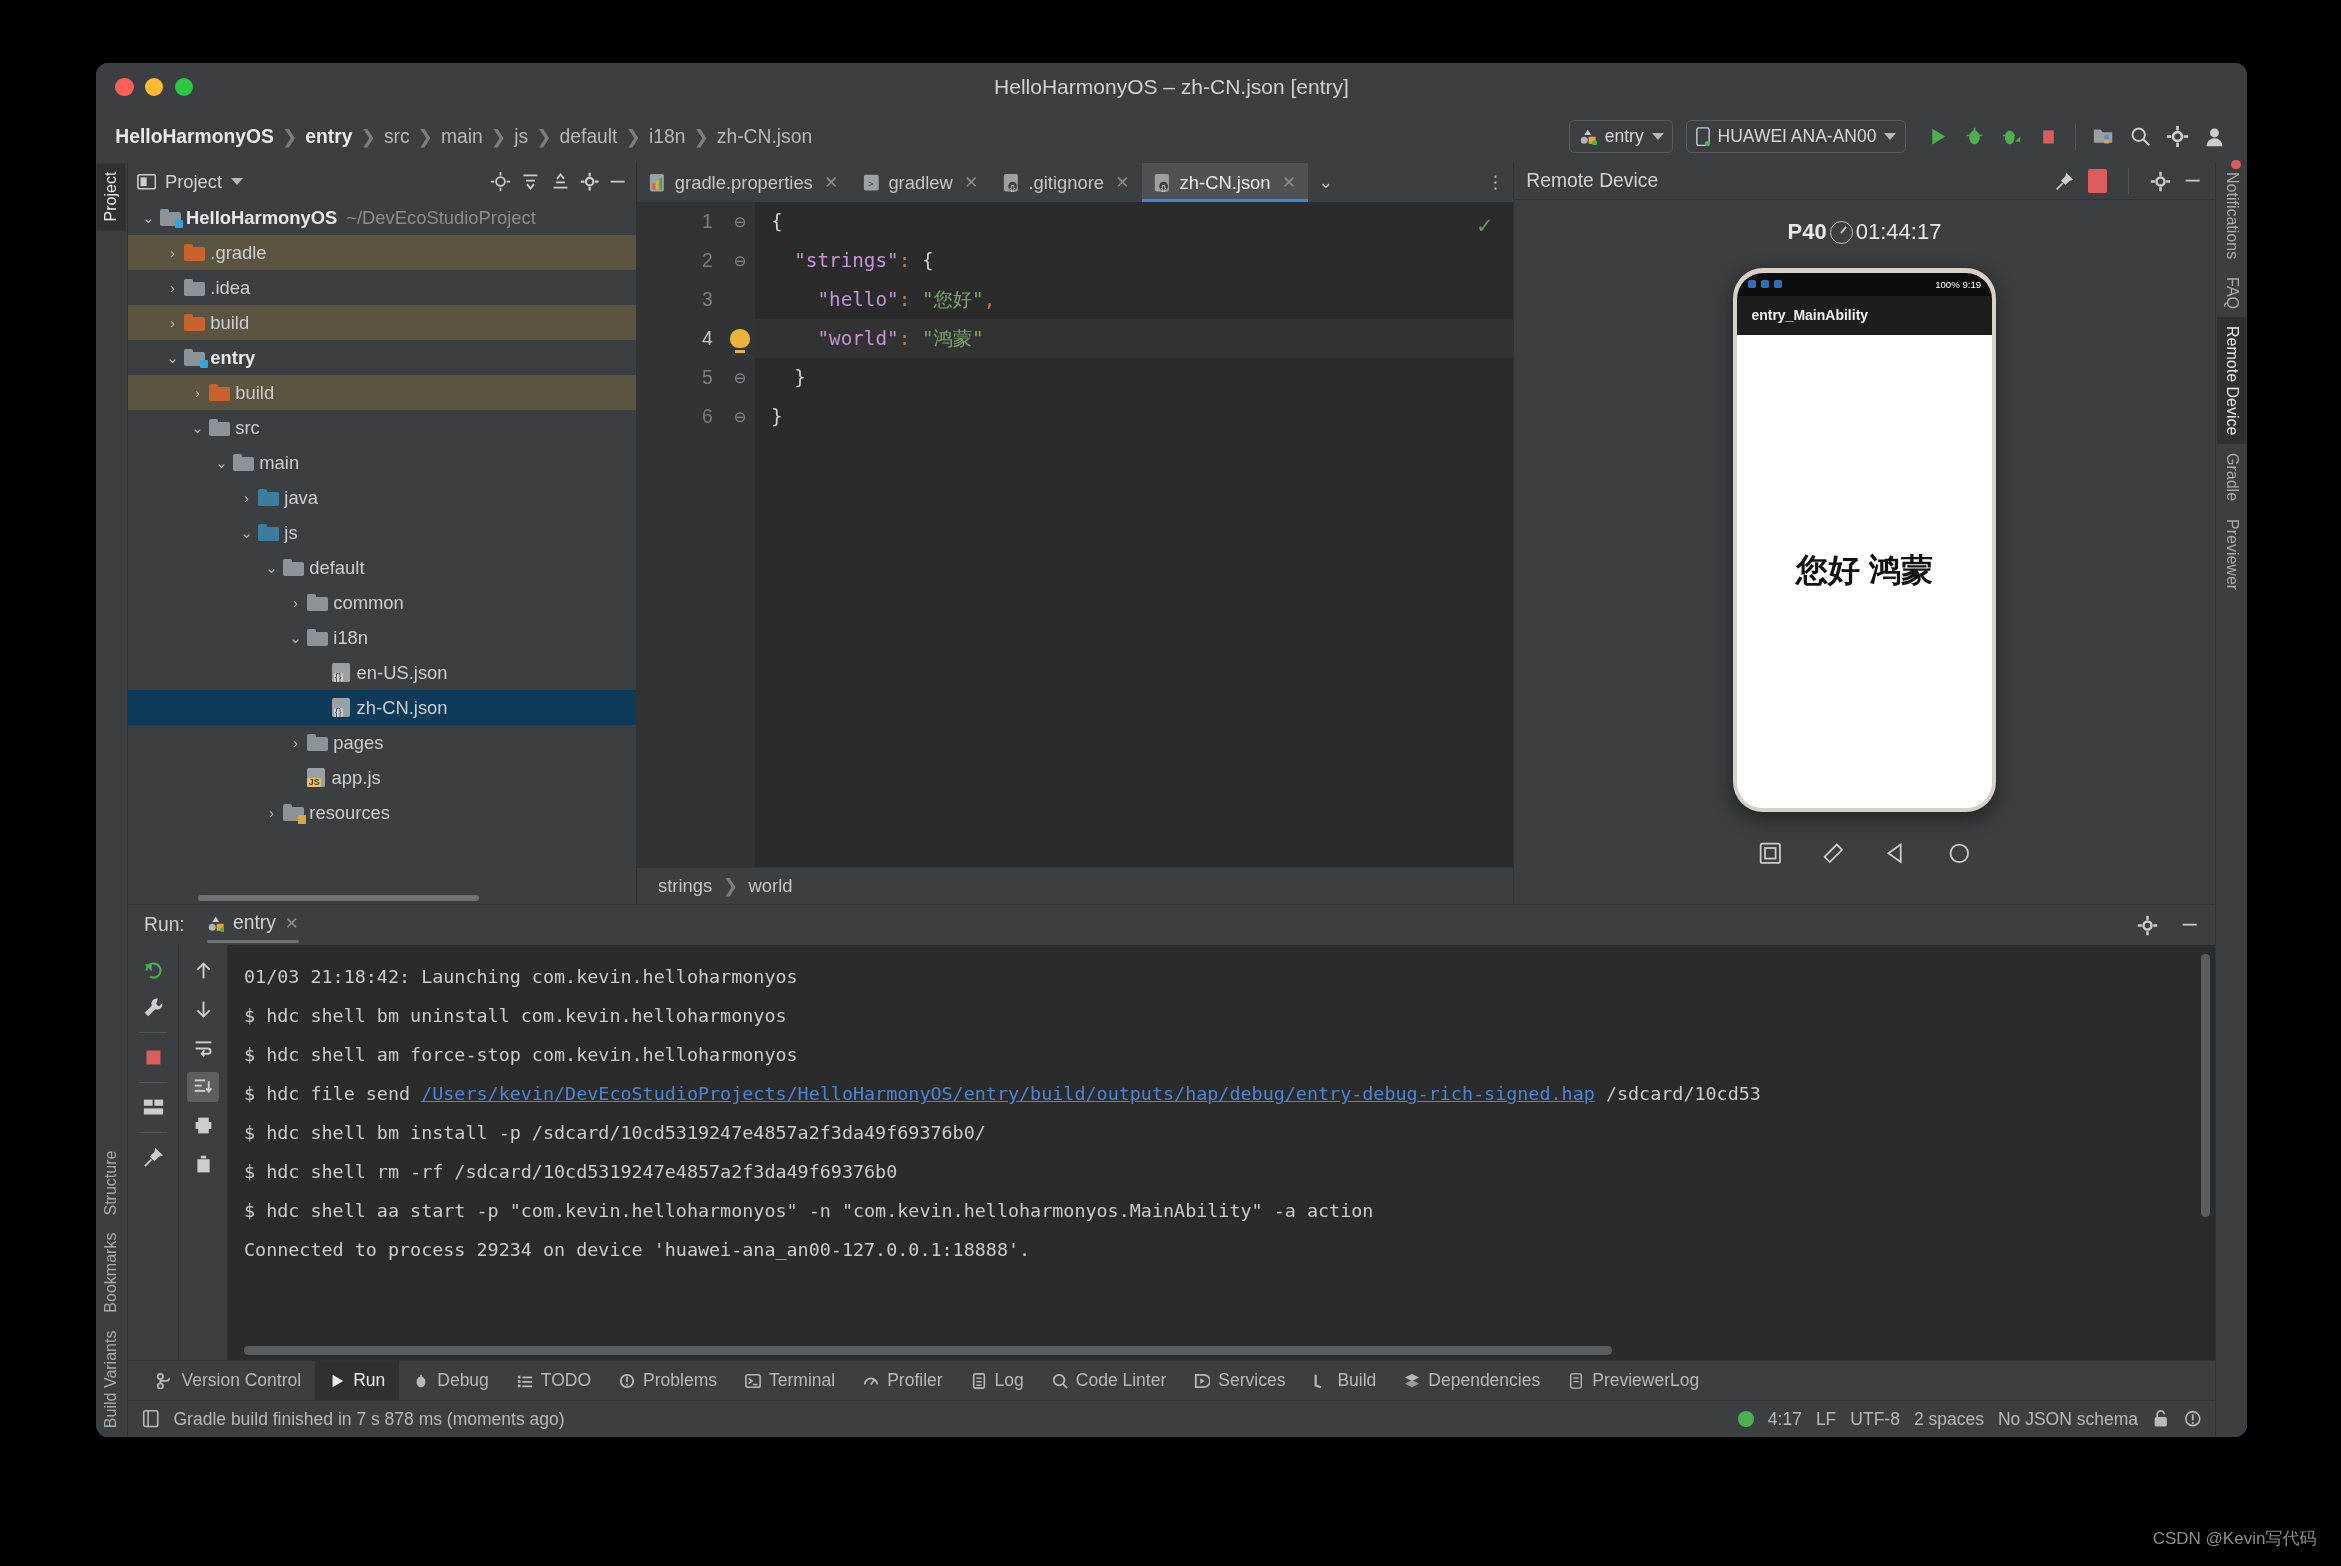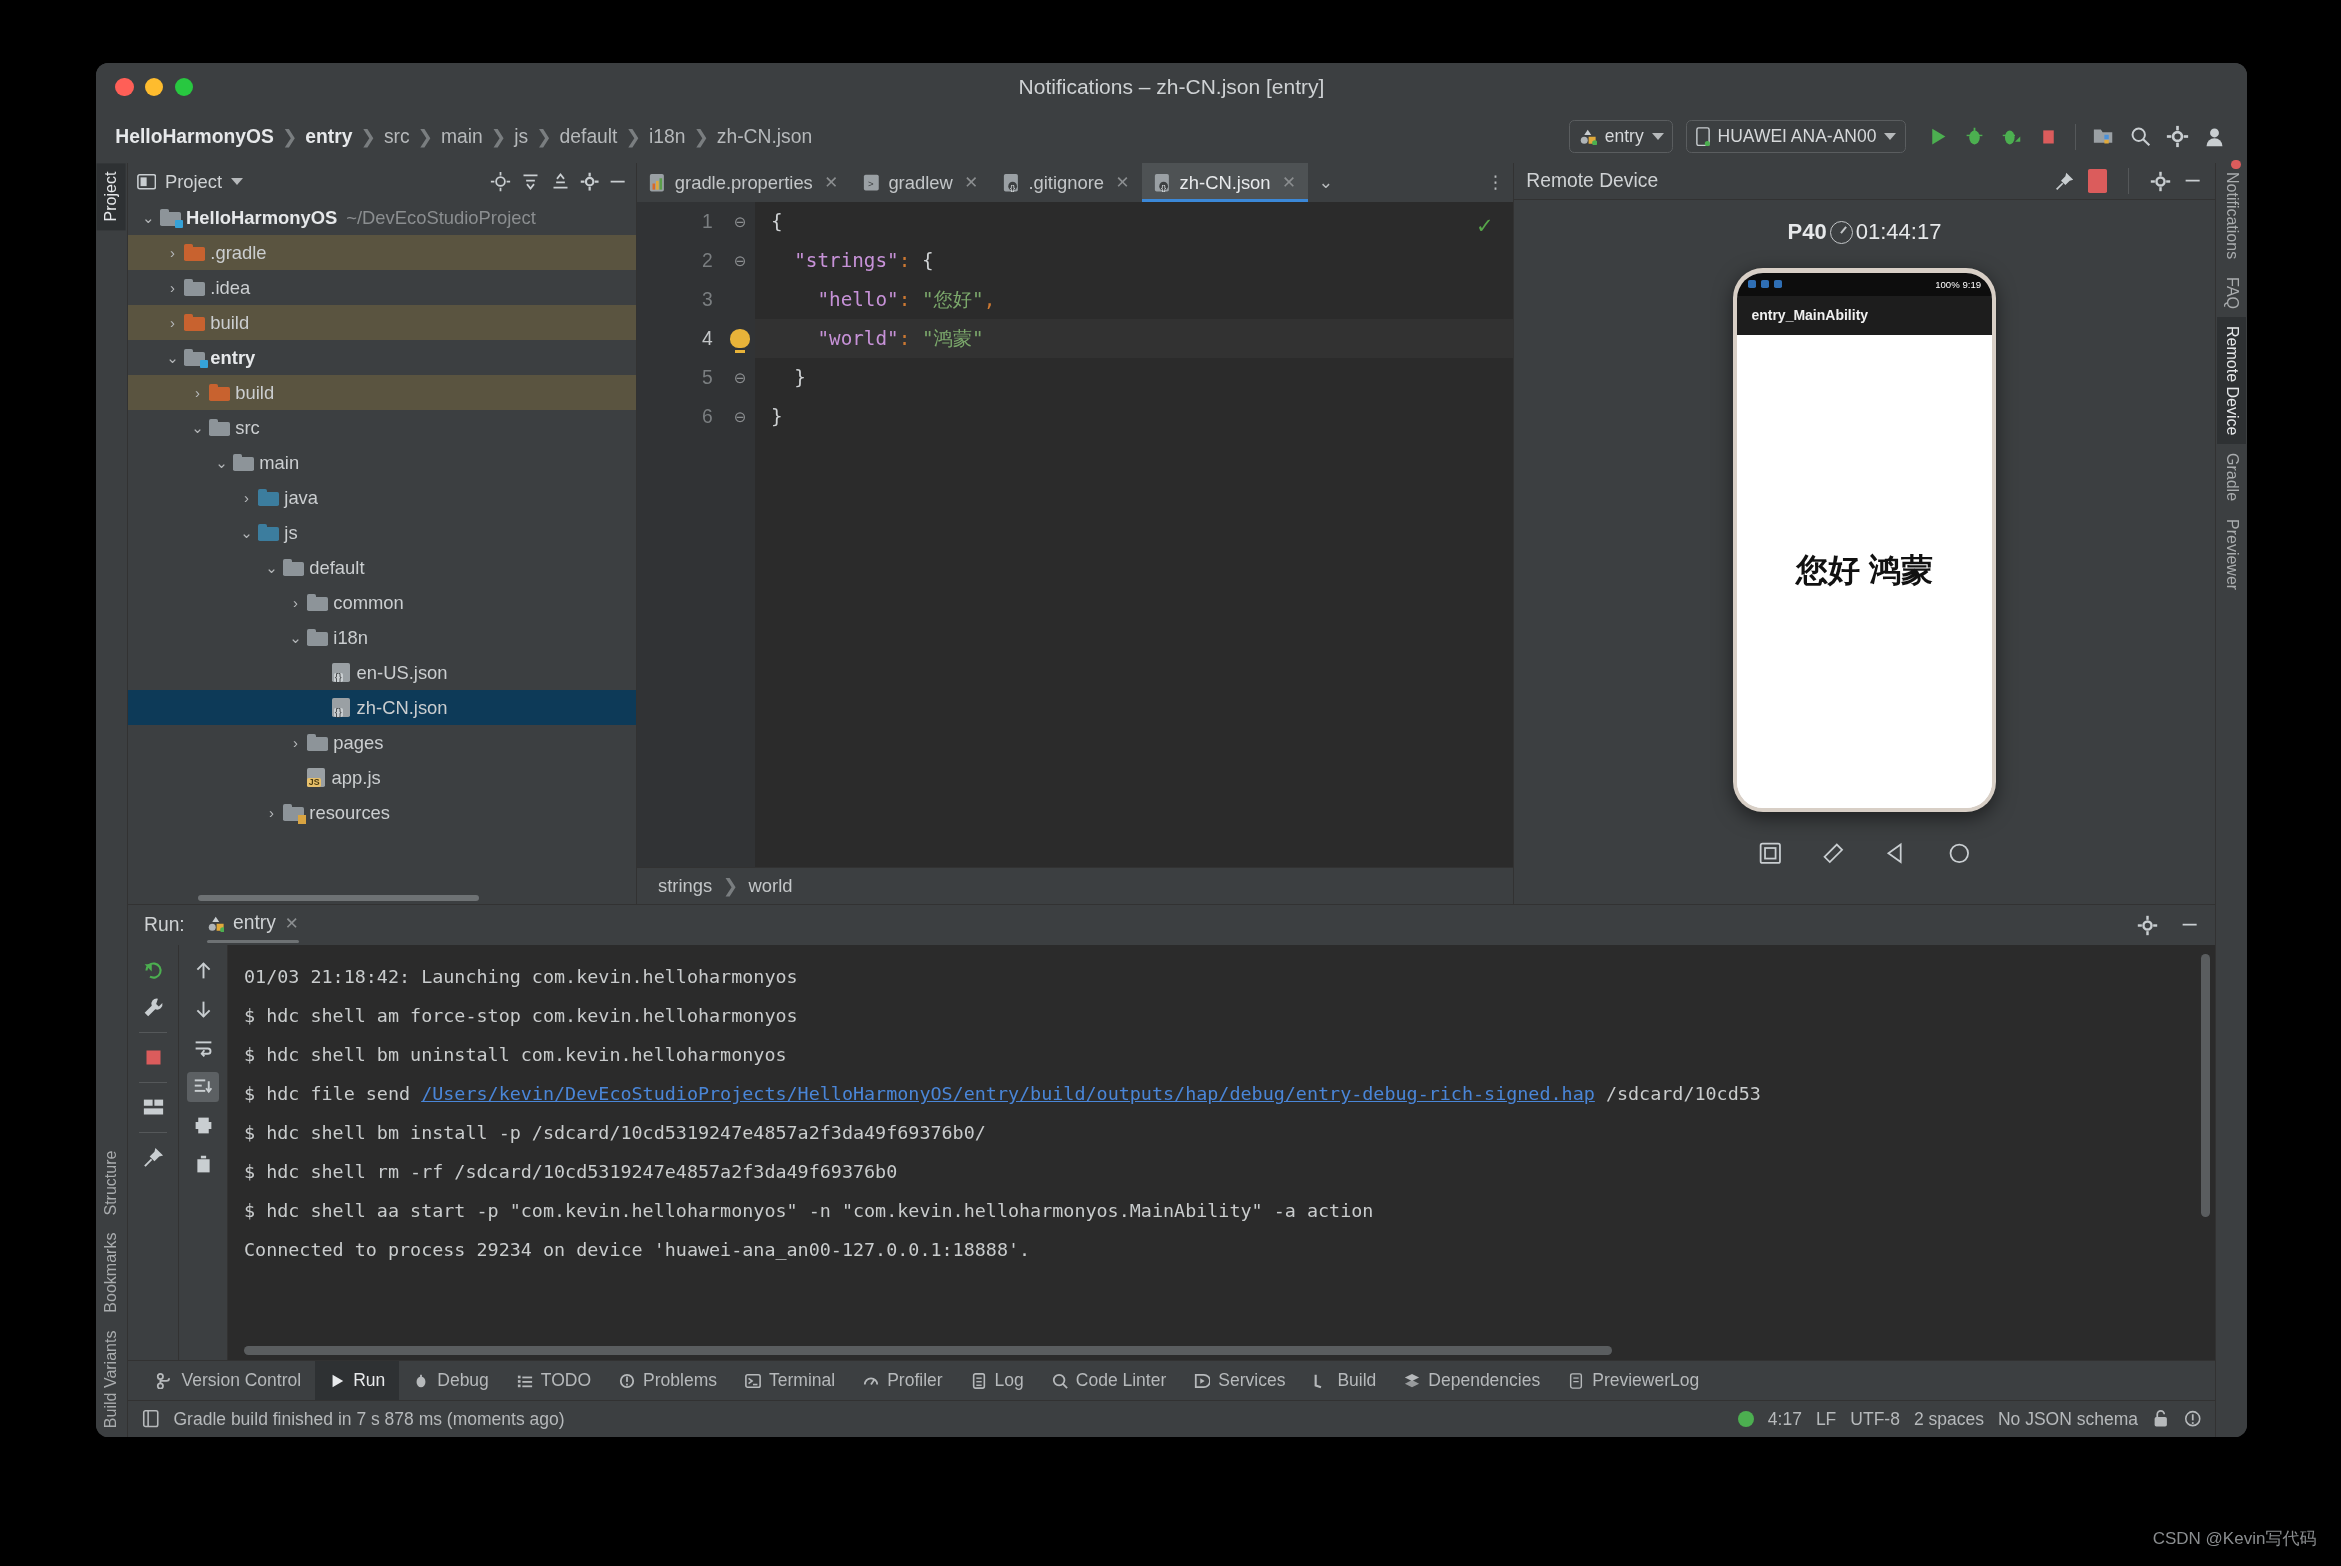--- a/index.html
+++ b/index.html
@@ -199,21 +199,21 @@
 
 <div class="desktop">
   <div class="window">
 
     <div class="titlebar">
       <div class="traffic">
         <span class="dot red"></span>
         <span class="dot yellow"></span>
         <span class="dot green"></span>
       </div>
-      <div class="title-text">Notifications – zh-CN.json [entry]</div>
+      <div class="title-text">HelloHarmonyOS – zh-CN.json [entry]</div>
     </div>
 
     <div class="navbar">
       <div class="breadcrumb">
         <span class="crumb bold">HelloHarmonyOS</span>
         <span class="sep">❯</span>
         <span class="crumb bold">entry</span>
         <span class="sep">❯</span>
         <span class="crumb">src</span>
         <span class="sep">❯</span>
@@ -786,22 +786,22 @@
               <div class="rt">
                 <svg width="21" height="21" viewBox="0 0 24 24">
                   <rect x="5" y="6" width="14" height="15" fill="#c9ced1"></rect>
                   <rect x="9" y="2" width="6" height="3" fill="#c9ced1"></rect>
                 </svg>
               </div>
             </div>
 
             <div class="console" id="console">
               <div class="cl"><span>01/03 21:18:42: Launching com.kevin.helloharmonyos</span></div>
+                <div class="cl"><span>$ hdc shell bm uninstall com.kevin.helloharmonyos</span></div>
                 <div class="cl"><span>$ hdc shell am force-stop com.kevin.helloharmonyos</span></div>
-                <div class="cl"><span>$ hdc shell bm uninstall com.kevin.helloharmonyos</span></div>
                 <div class="cl"><span>$ hdc file send </span><span class="link">/Users/kevin/DevEcoStudioProjects/HelloHarmonyOS/entry/build/outputs/hap/debug/entry-debug-rich-signed.hap</span><span> /sdcard/10cd53</span></div>
                 <div class="cl"><span>$ hdc shell bm install -p /sdcard/10cd5319247e4857a2f3da49f69376b0/</span></div>
                 <div class="cl"><span>$ hdc shell rm -rf /sdcard/10cd5319247e4857a2f3da49f69376b0</span></div>
                 <div class="cl"><span>$ hdc shell aa start -p "com.kevin.helloharmonyos" -n "com.kevin.helloharmonyos.MainAbility" -a action</span></div>
                 <div class="cl"><span>Connected to process 29234 on device 'huawei-ana_an00-127.0.0.1:18888'.</span></div>
                 <div class="console-scroll-y">
                   <div class="thumb"></div>
                 </div>
               <div class="console-scroll-x">
                   <div class="thumb"></div>

